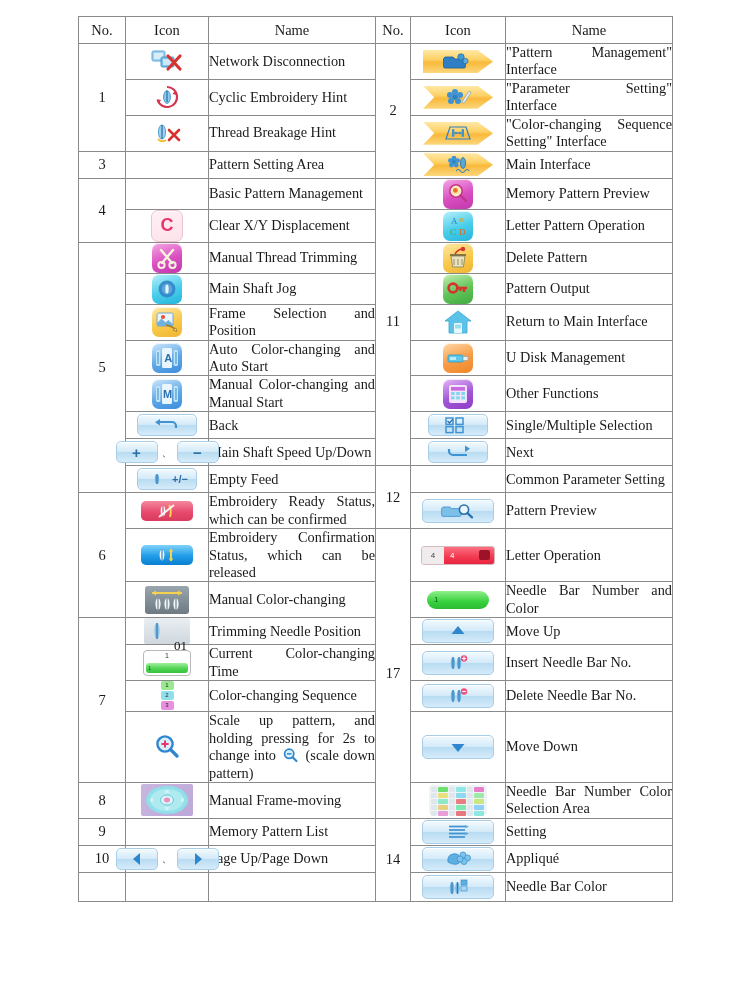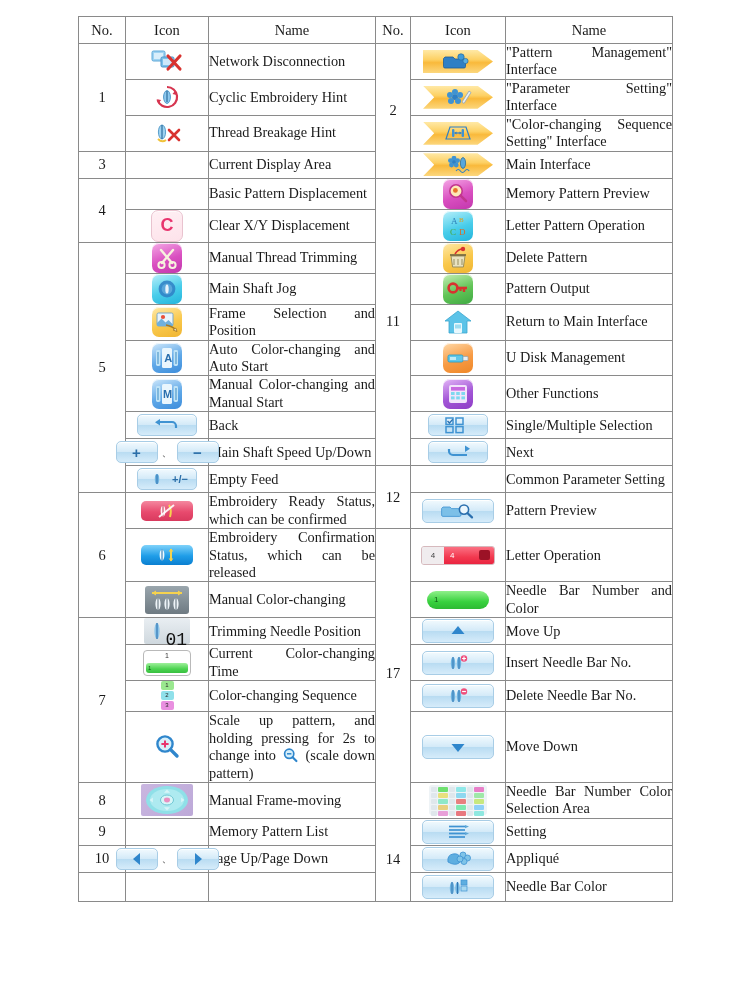--- a/index.html
+++ b/index.html
@@ -134,22 +134,22 @@
     position:absolute;left:2px;bottom:2px;width:42px;height:10px;border-radius:3px;
     background:linear-gradient(180deg,#9ef09a,#4bd34f 60%,#38c040);
   }
   .cct .bar b{position:absolute;left:2px;top:0;height:100%;display:flex;align-items:center;font-size:6px;color:#0c5c13;font-weight:normal;font-family:"Liberation Sans",sans-serif;}
 
   .needpos{
     display:inline-block;width:46px;height:26px;background:linear-gradient(180deg,#e9eef2,#cfd8de);
     position:relative;border-radius:2px;
   }
   .needpos .num{
-    position:absolute;right:3px;top:12px;font-size:18px;color:#111;
-    font-family:Liberation Mono, monospace;
+    position:absolute;right:3px;top:20px;font-size:13px;color:#111;
+    font-family:Liberation Serif, serif;
   }
   .framemove{
     display:inline-block;width:52px;height:32px;
     background:linear-gradient(135deg,#c9b6e0,#bda9d8);position:relative;border-radius:2px;
   }
   .colorgrid{display:inline-block;width:58px;height:30px;background:#eef3f6;border-radius:3px;padding:2px;box-sizing:border-box;}
   .colorgrid .row{display:flex;gap:1px;margin-bottom:1px;}
   .colorgrid .cell{width:10px;height:5px;border-radius:1px;}
   .colorgrid .lbl{width:6px;height:5px;background:#dfe7ec;border-radius:1px;}
 
@@ -283,21 +283,21 @@
           </div>
         </td>
         <td class="name just">"Color-changing Sequence Setting" Interface</td>
       </tr>
 
       <tr>
         <td class="no">3</td>
         <td class="icon">
             <span class="empty-ic"></span>
           </td>
-        <td class="name">Current Display Area</td>
+        <td class="name">Pattern Setting Area</td>
 
         <td class="icon">
           <div class="icbox">
             <span class="chev notch">
               <span class="shape"></span>
               <span class="gl">
                 <svg width="30" height="18" viewBox="0 0 30 18">
                   <g transform="translate(5,0)">
                     <circle cx="6" cy="6" r="2.6" fill="#2f7fc4"></circle>
                     <circle cx="6" cy="2.2" r="2.4" fill="#3f93d2"></circle>
@@ -314,21 +314,21 @@
           </div>
         </td>
         <td class="name">Main Interface</td>
       </tr>
 
       <tr>
         <td class="no" rowspan="2">4</td>
         <td class="icon">
             <span class="empty-ic"></span>
           </td>
-        <td class="name">Basic Pattern Displacement</td>
+        <td class="name">Basic Pattern Management</td>
 
         <td class="no" rowspan="9">11</td>
         <td class="icon">
           <div class="icbox">
             <span class="sq magenta">
               <svg viewBox="0 0 30 30">
                 <circle cx="13" cy="12" r="6.2" fill="#fde9b8" stroke="#c2368f" stroke-width="1.6"></circle>
                 <path d="M17.6 16.6 L23 22" stroke="#c2368f" stroke-width="2.6" stroke-linecap="round"></path>
                 <circle cx="12.4" cy="11.4" r="2.4" fill="#e8742c"></circle>
               </svg>

